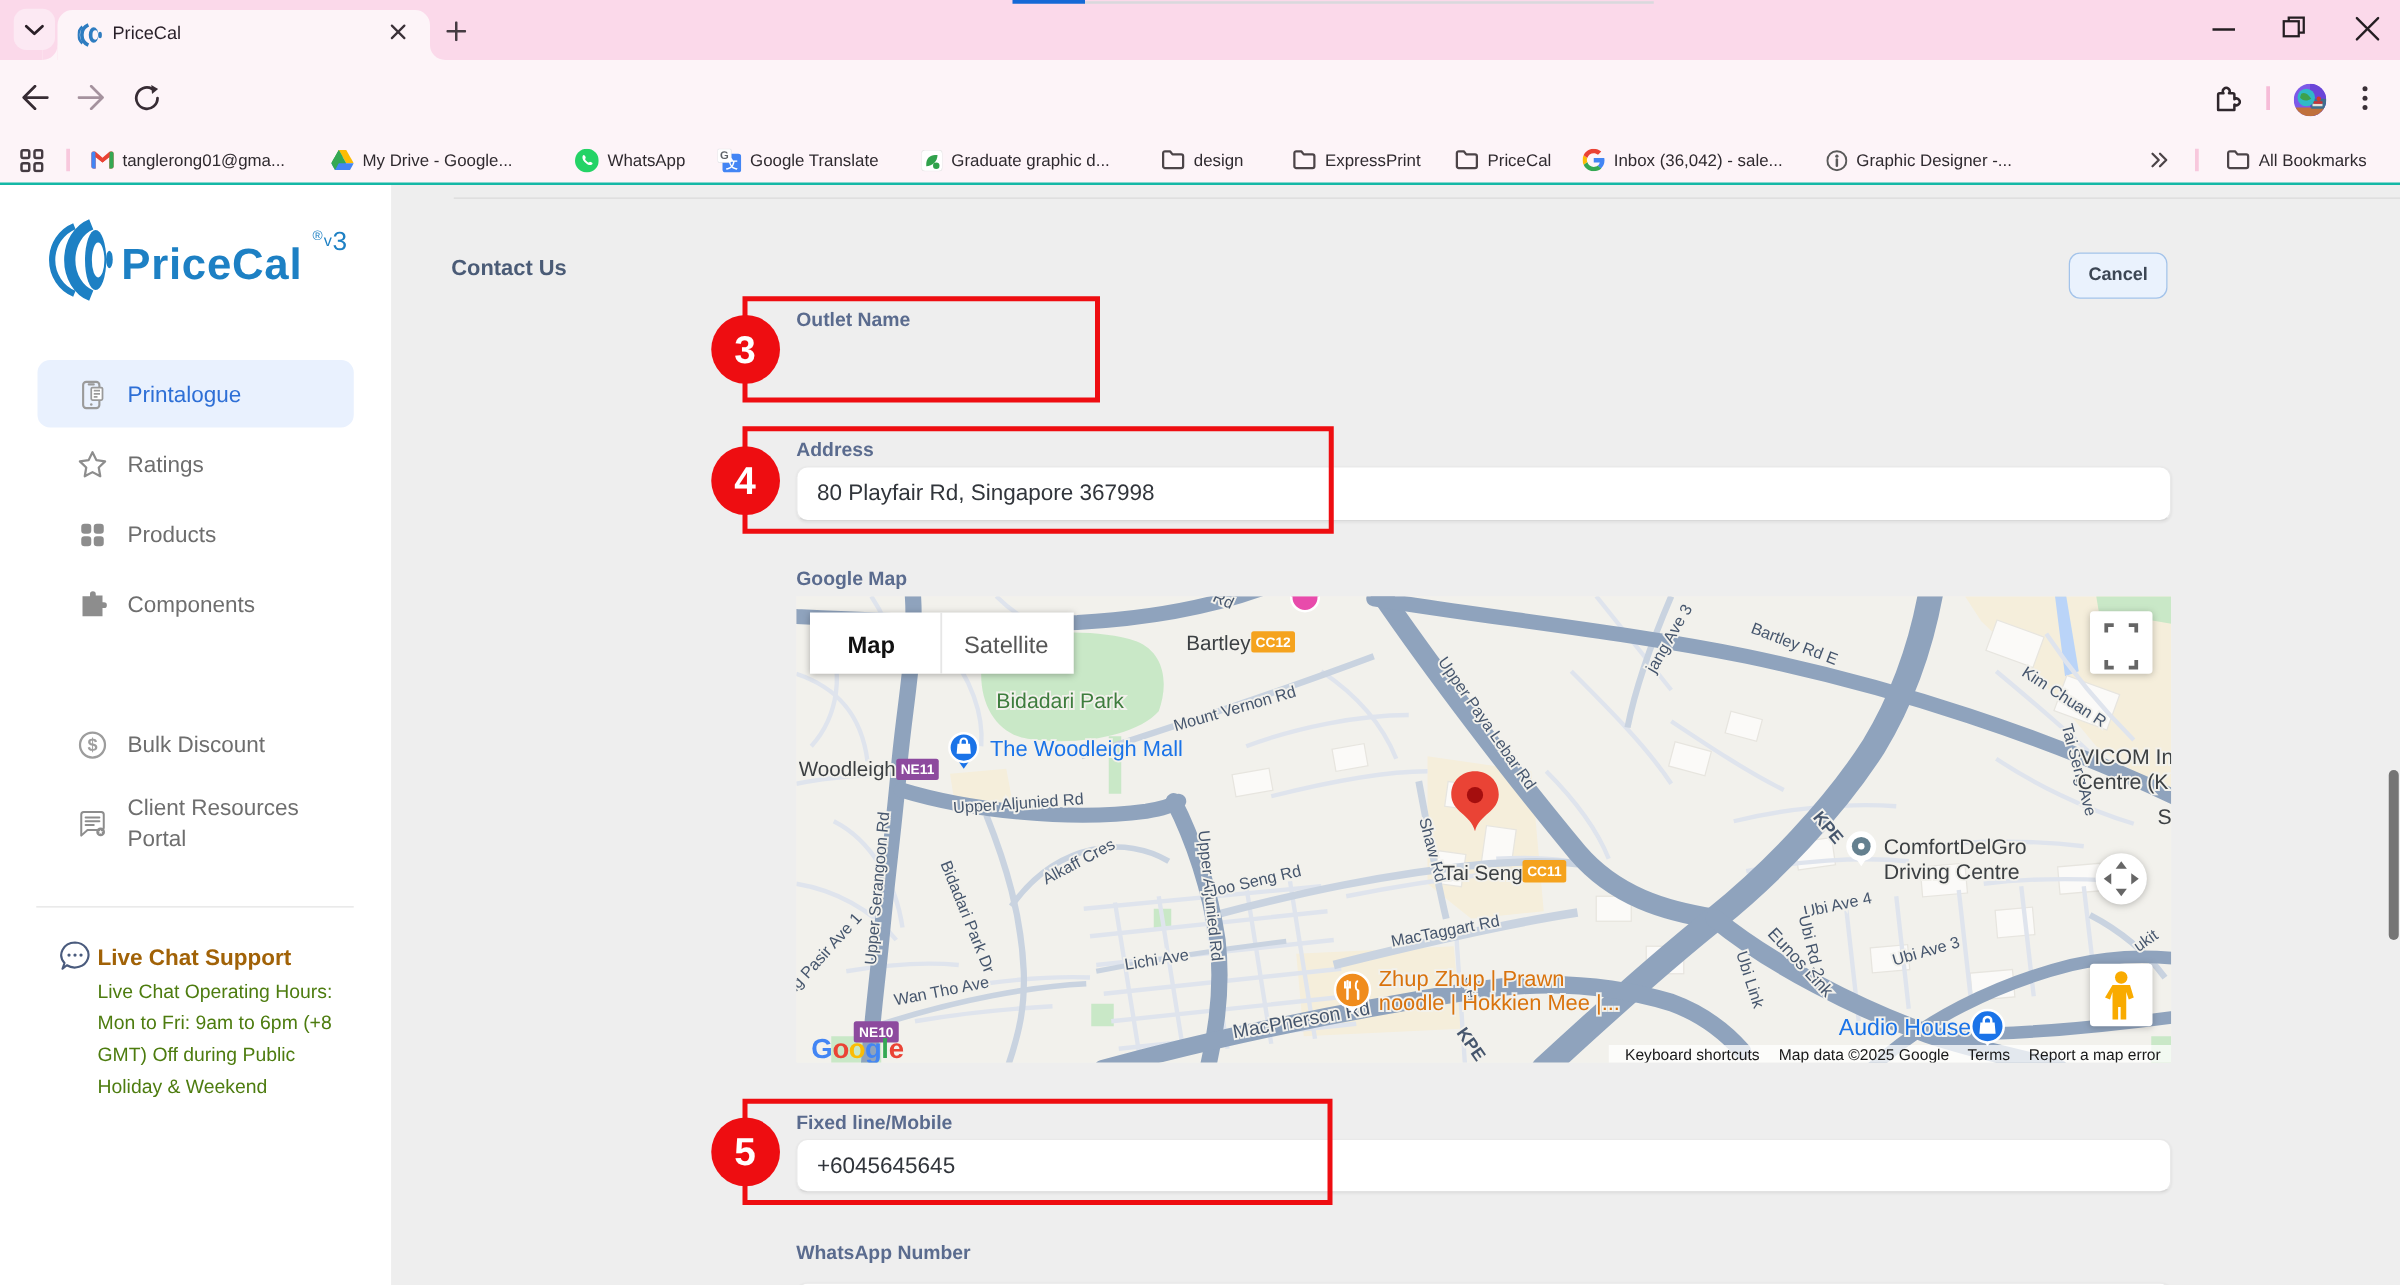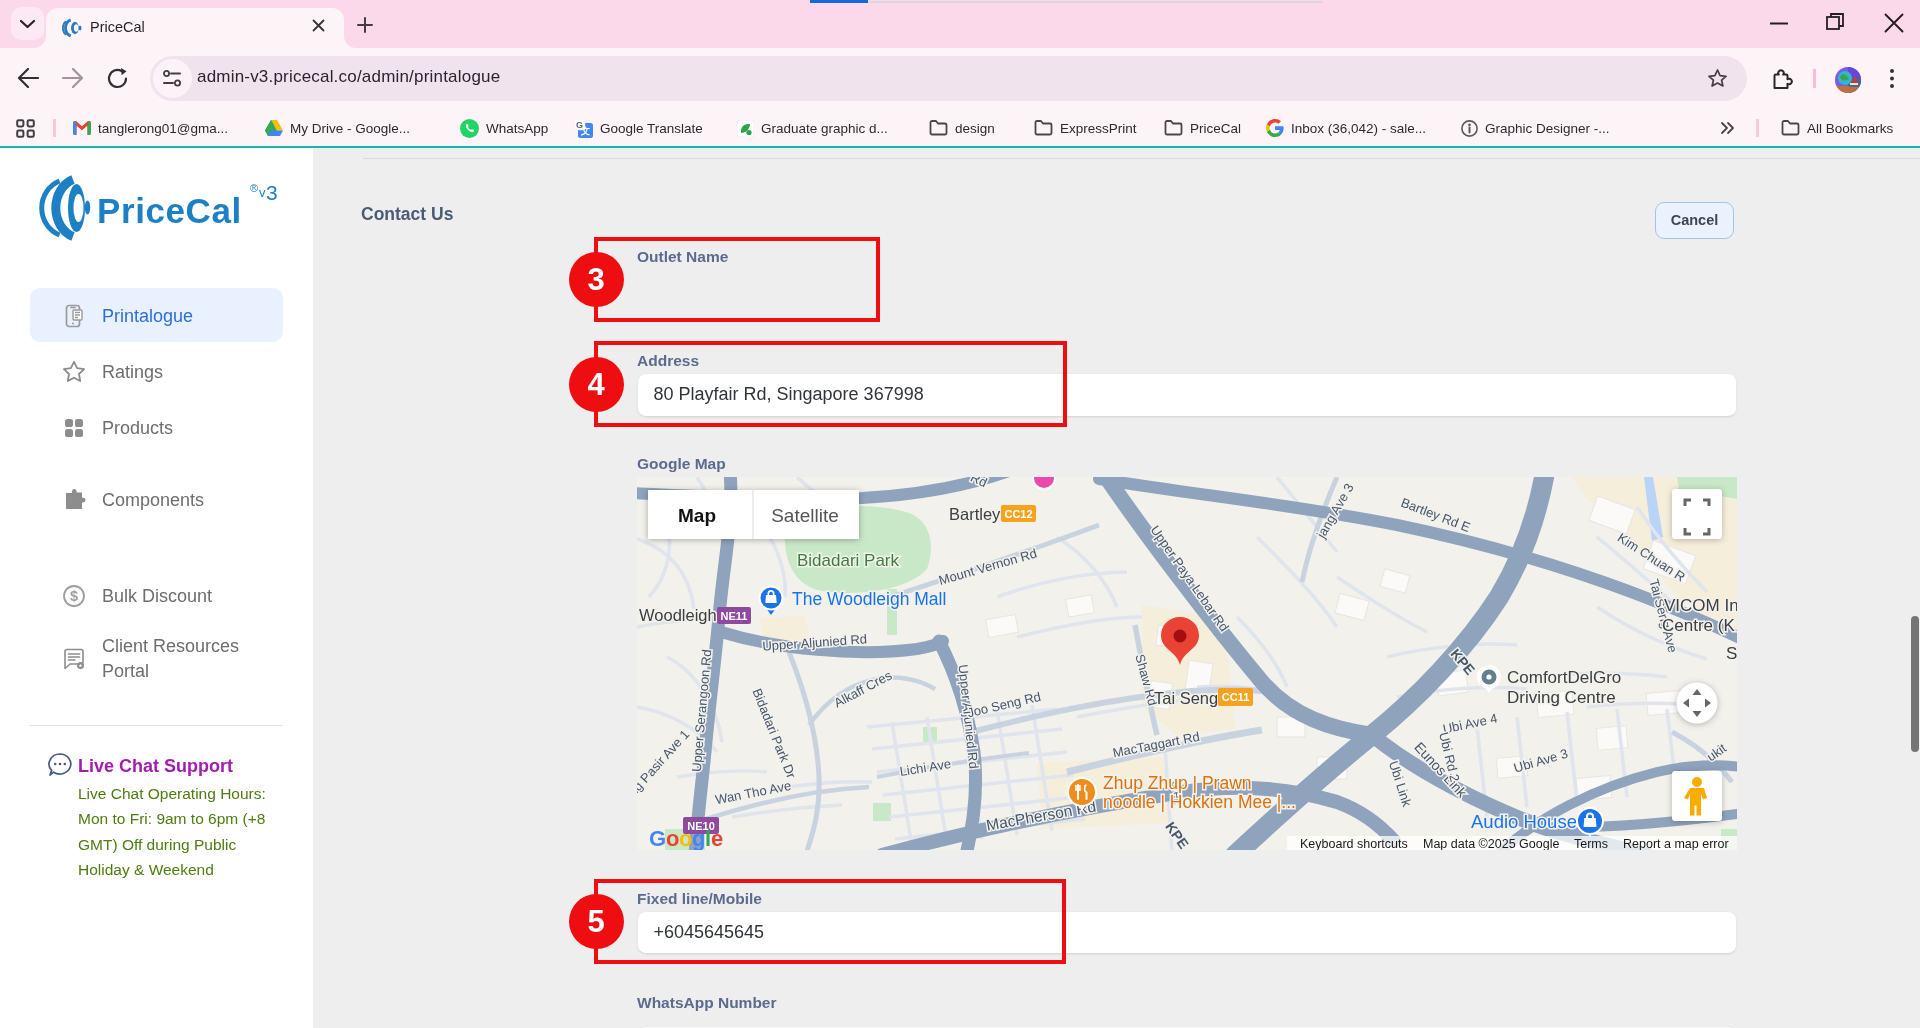--- a/index.html
+++ b/index.html
@@ -96,35 +96,20 @@
     </svg>
 
   <svg class="abs" style="left:62px;top:20px" width="22" height="20" viewBox="0 0 22 20">
       <path d="M11 1 L20 10 L11 19 M19.5 10 L1 10" fill="none" stroke="#a5929e" stroke-width="2.2" stroke-linecap="round" stroke-linejoin="round"></path>
     </svg>
 
   <svg class="abs" style="left:107px;top:20px" width="22" height="21" viewBox="0 0 22 21">
       <path d="M19 10.5 A 8.5 8.5 0 1 1 14.5 3" fill="none" stroke="#372c34" stroke-width="2.2" stroke-linecap="round"></path>
       <path d="M14 0 L19.5 3.2 L14.6 7.2 Z" fill="#372c34"></path>
     </svg>
-  <div id="omnibox">
-    <div id="omnicircle">
-      <svg class="abs" style="left:10px;top:11px" width="19" height="17" viewBox="0 0 19 17">
-          <circle cx="3.5" cy="3.5" r="2.6" fill="none" stroke="#473c44" stroke-width="1.8"></circle>
-          <path d="M8 3.5 L17 3.5" stroke="#473c44" stroke-width="2" stroke-linecap="round"></path>
-          <circle cx="14.5" cy="13" r="2.6" fill="none" stroke="#473c44" stroke-width="1.8"></circle>
-          <path d="M1 13 L10 13" stroke="#473c44" stroke-width="2" stroke-linecap="round"></path>
-        </svg>
-    </div>
-    <span id="urltext">admin-v3.pricecal.co/admin/printalogue</span>
-
-    <svg class="abs" style="left:1558px;top:13px" width="19" height="18" viewBox="0 0 19 18">
-        <path d="M9.5 1 L12.1 6.7 L18 7.3 L13.6 11.2 L14.9 17 L9.5 14 L4.1 17 L5.4 11.2 L1 7.3 L6.9 6.7 Z" fill="none" stroke="#473c44" stroke-width="1.7" stroke-linejoin="round"></path>
-      </svg>
-  </div>
 
   <svg class="abs" style="left:1769px;top:19px" width="24" height="24" viewBox="0 0 24 24">
       <path d="M5.5,21 L5.5,8.8 Q5.5,7.6 6.7,7.6 L9.8,7.6 A2.7,2.7 0 1 1 14.2,7.6 L17.3,7.6 Q18.5,7.6 18.5,8.8 L18.5,12.3 A2.7,2.7 0 1 1 18.5,16.7 L18.5,21 Z" fill="none" stroke="#2f262c" stroke-width="2" stroke-linejoin="round"></path>
     </svg>
   <div class="abs" style="left:1813px;top:21px;width:2.5px;height:19px;background:#f6bcd8"></div>
 
   <svg class="abs" style="left:1835px;top:19px" width="26" height="26" viewBox="0 0 26 26">
     <defs>
         <clipPath id="avc">
           <circle cx="13" cy="13" r="13"></circle>
@@ -295,21 +280,21 @@
     <svg class="micon" viewBox="0 0 24 24">
         <g fill="#8d8d8d">
           <rect x="3" y="3" width="8" height="8" rx="2.6"></rect>
           <rect x="13" y="3" width="8" height="8" rx="2.6"></rect>
           <rect x="3" y="13" width="8" height="8" rx="2.6"></rect>
           <rect x="13" y="13" width="8" height="8" rx="2.6"></rect>
         </g>
       </svg>
     <span class="mtext">Products</span>
   </div>
-  <div class="menuitem" style="top:324px">
+  <div class="menuitem" style="top:308px">
     <svg class="micon" viewBox="0 0 24 24">
         <path d="M10 3.2 a2.3 2.3 0 0 1 4.6 0 l0 1.2 5.4 0 0 5.4 1.2 0 a2.3 2.3 0 0 1 0 4.6 l-1.2 0 0 6.6 -16 0 0 -16 6 0 z" fill="#8d8d8d"></path>
       </svg>
     <span class="mtext">Components</span>
   </div>
   <div class="menuitem" style="top:420px">
     <svg class="micon" viewBox="0 0 24 24">
         <circle cx="12" cy="12" r="10" fill="none" stroke="#9d9d9d" stroke-width="1.8"></circle>
         <text x="12" y="17" text-anchor="middle" font-family="Liberation Sans" font-size="14.5" font-weight="bold" fill="#9d9d9d">$</text>
       </svg>
@@ -332,21 +317,21 @@
   <svg class="abs" style="left:47px;top:604px" width="26" height="26" viewBox="0 0 26 26">
       <g fill="none" stroke="#4a5b7d" stroke-width="1.7">
         <path d="M13 2 a 11 10 0 1 1 -6.5 18.2 L3 23 4.6 18.4 A 11 10 0 0 1 13 2 Z" stroke-linejoin="round"></path>
       </g>
       <g fill="#4a5b7d">
         <circle cx="8.2" cy="12" r="1.3"></circle>
         <circle cx="13" cy="12" r="1.3"></circle>
         <circle cx="17.8" cy="12" r="1.3"></circle>
       </g>
     </svg>
-  <div class="abs" style="left:78px;top:608px;font-size:18px;font-weight:bold;color:#a21caf">Live Chat Support</div>
+  <div class="abs" style="left:78px;top:608px;font-size:18px;font-weight:bold;color:#a16207">Live Chat Support</div>
   <div class="abs" style="left:78px;top:633px;width:192px;font-size:15.5px;line-height:25.3px;color:#4d7c0f">Live Chat Operating Hours: Mon to Fri: 9am to 6pm (+8 GMT) Off during Public Holiday &amp; Weekend</div>
 </div>
 
 <div id="content">
   <div class="abs" style="left:50px;top:9.5px;width:1557px;height:1px;background:#dadada"></div>
   <div class="abs" style="left:48px;top:56px;font-size:17.5px;font-weight:bold;color:#4a5b76">Contact Us</div>
   <div id="cancelbtn">Cancel</div>
 
   <div class="fieldlabel" style="left:324px;top:100px">Outlet Name</div>
 

